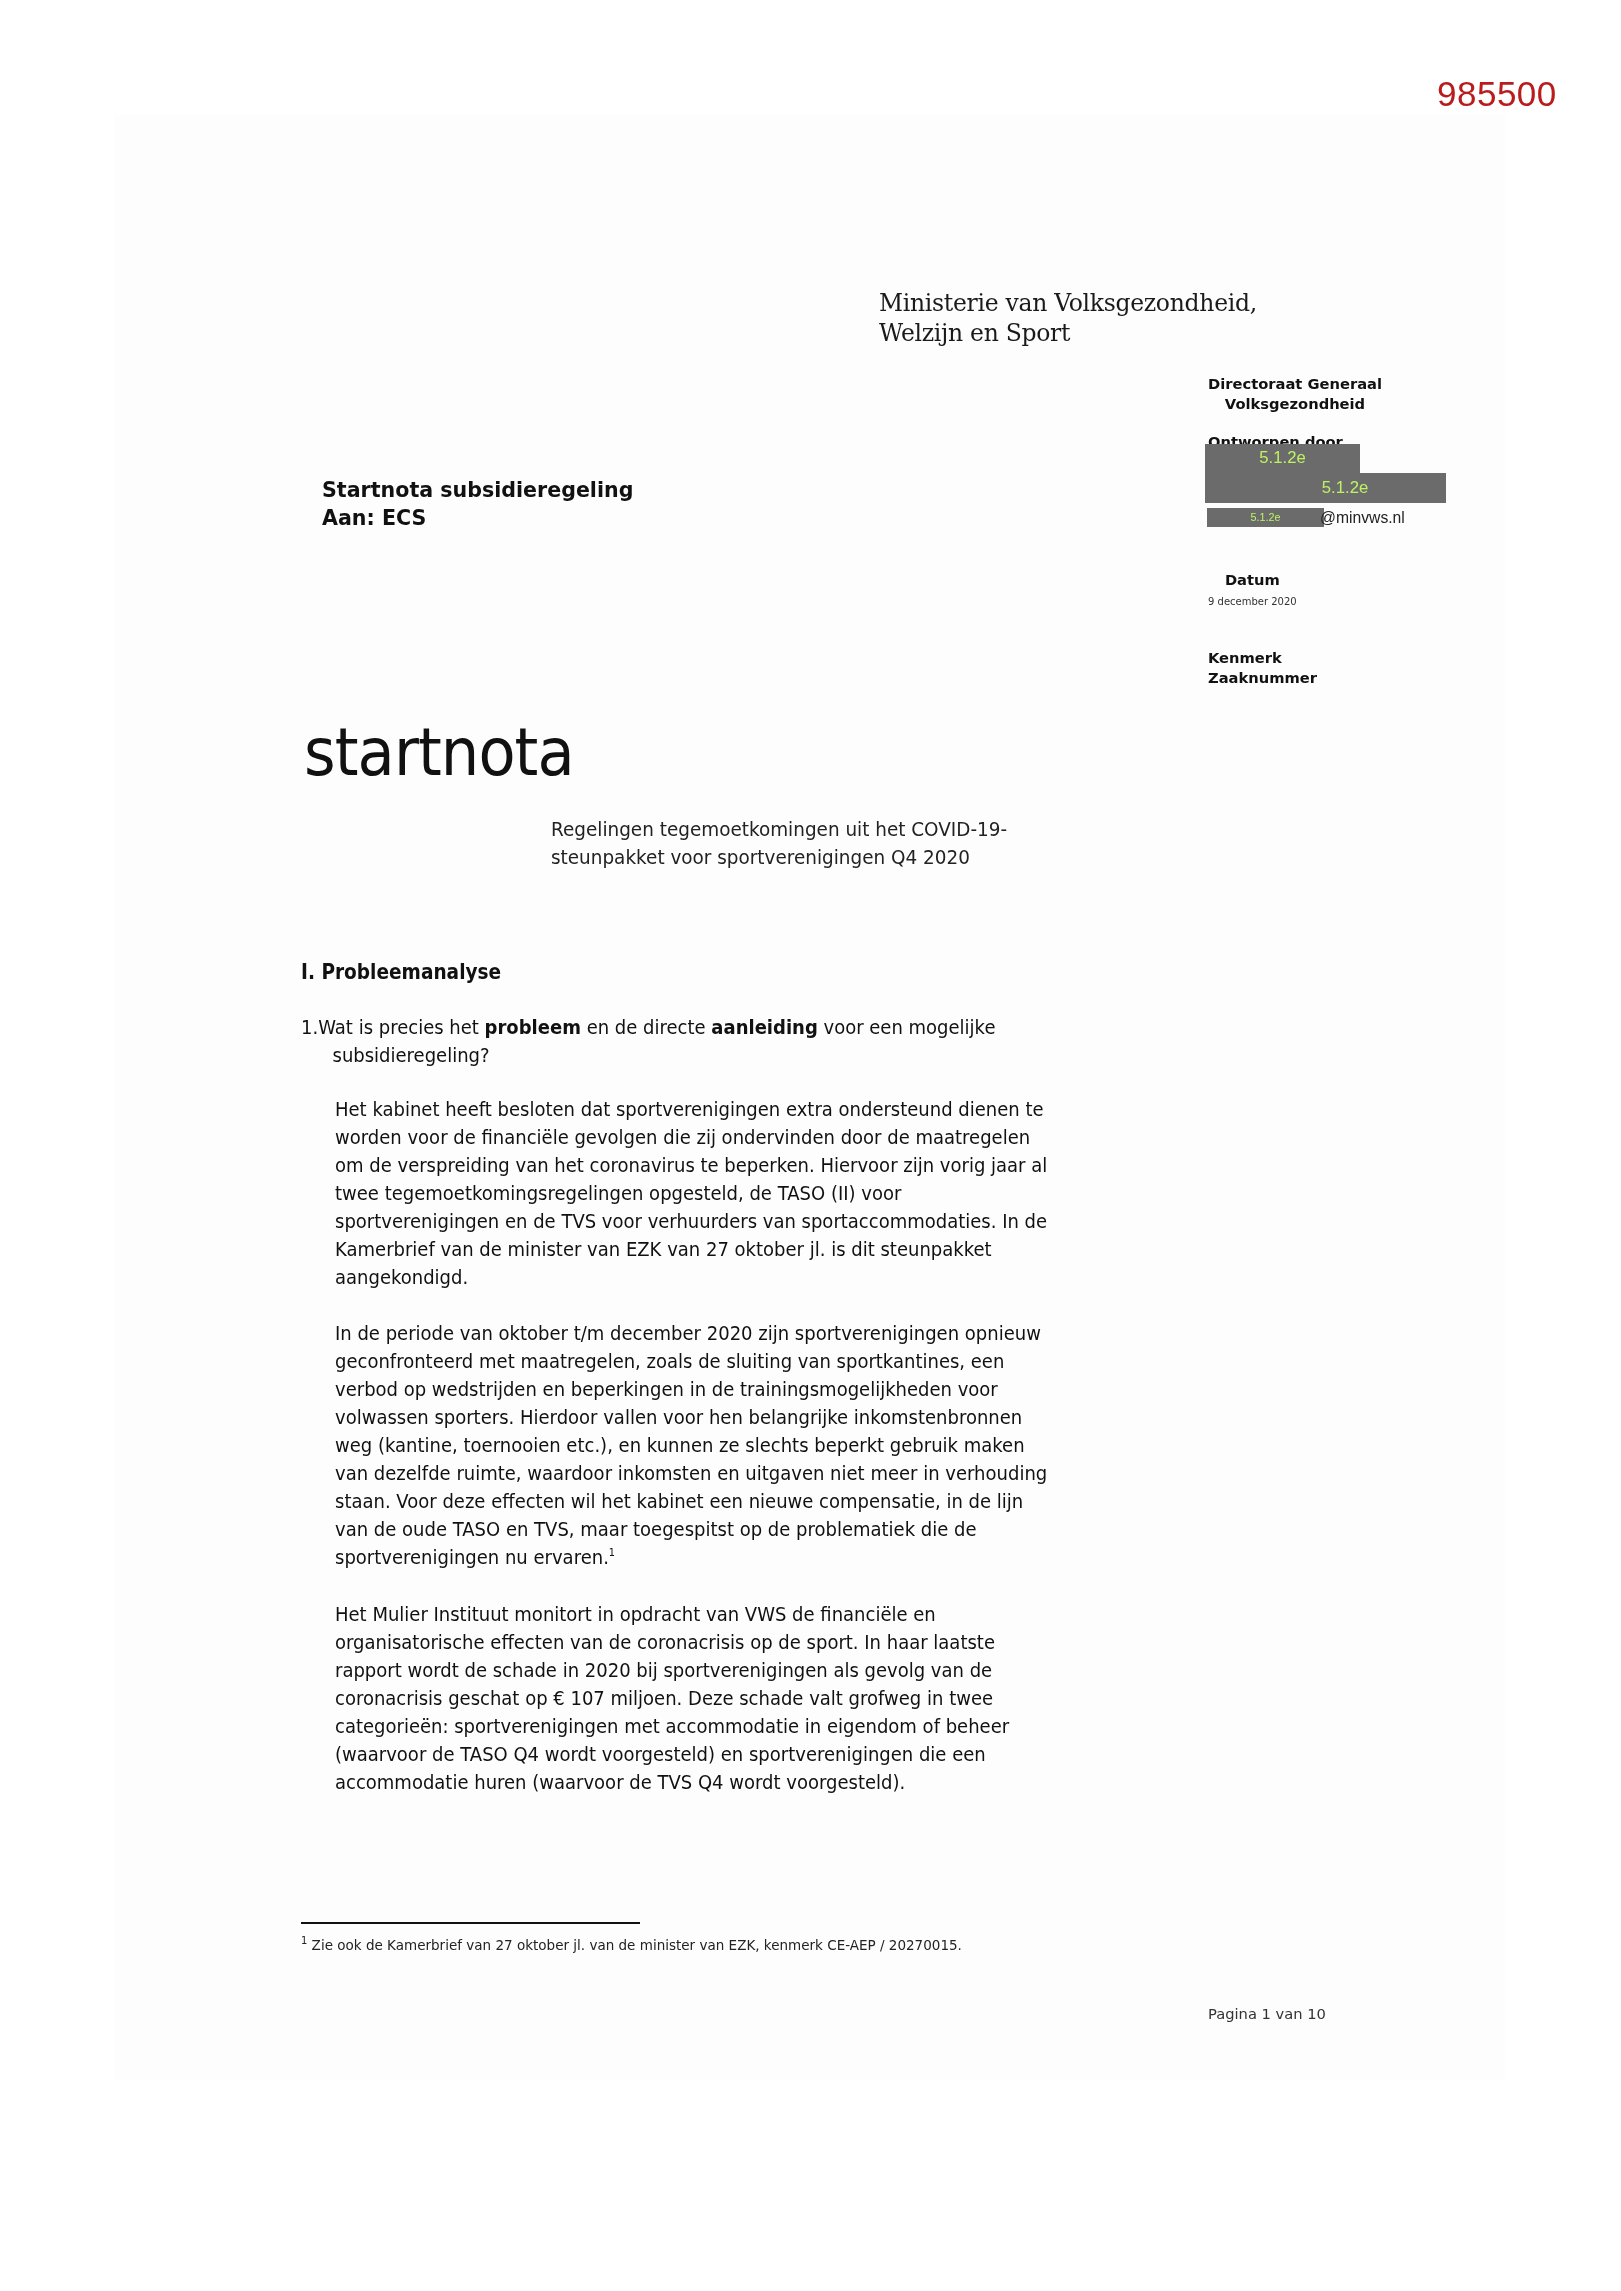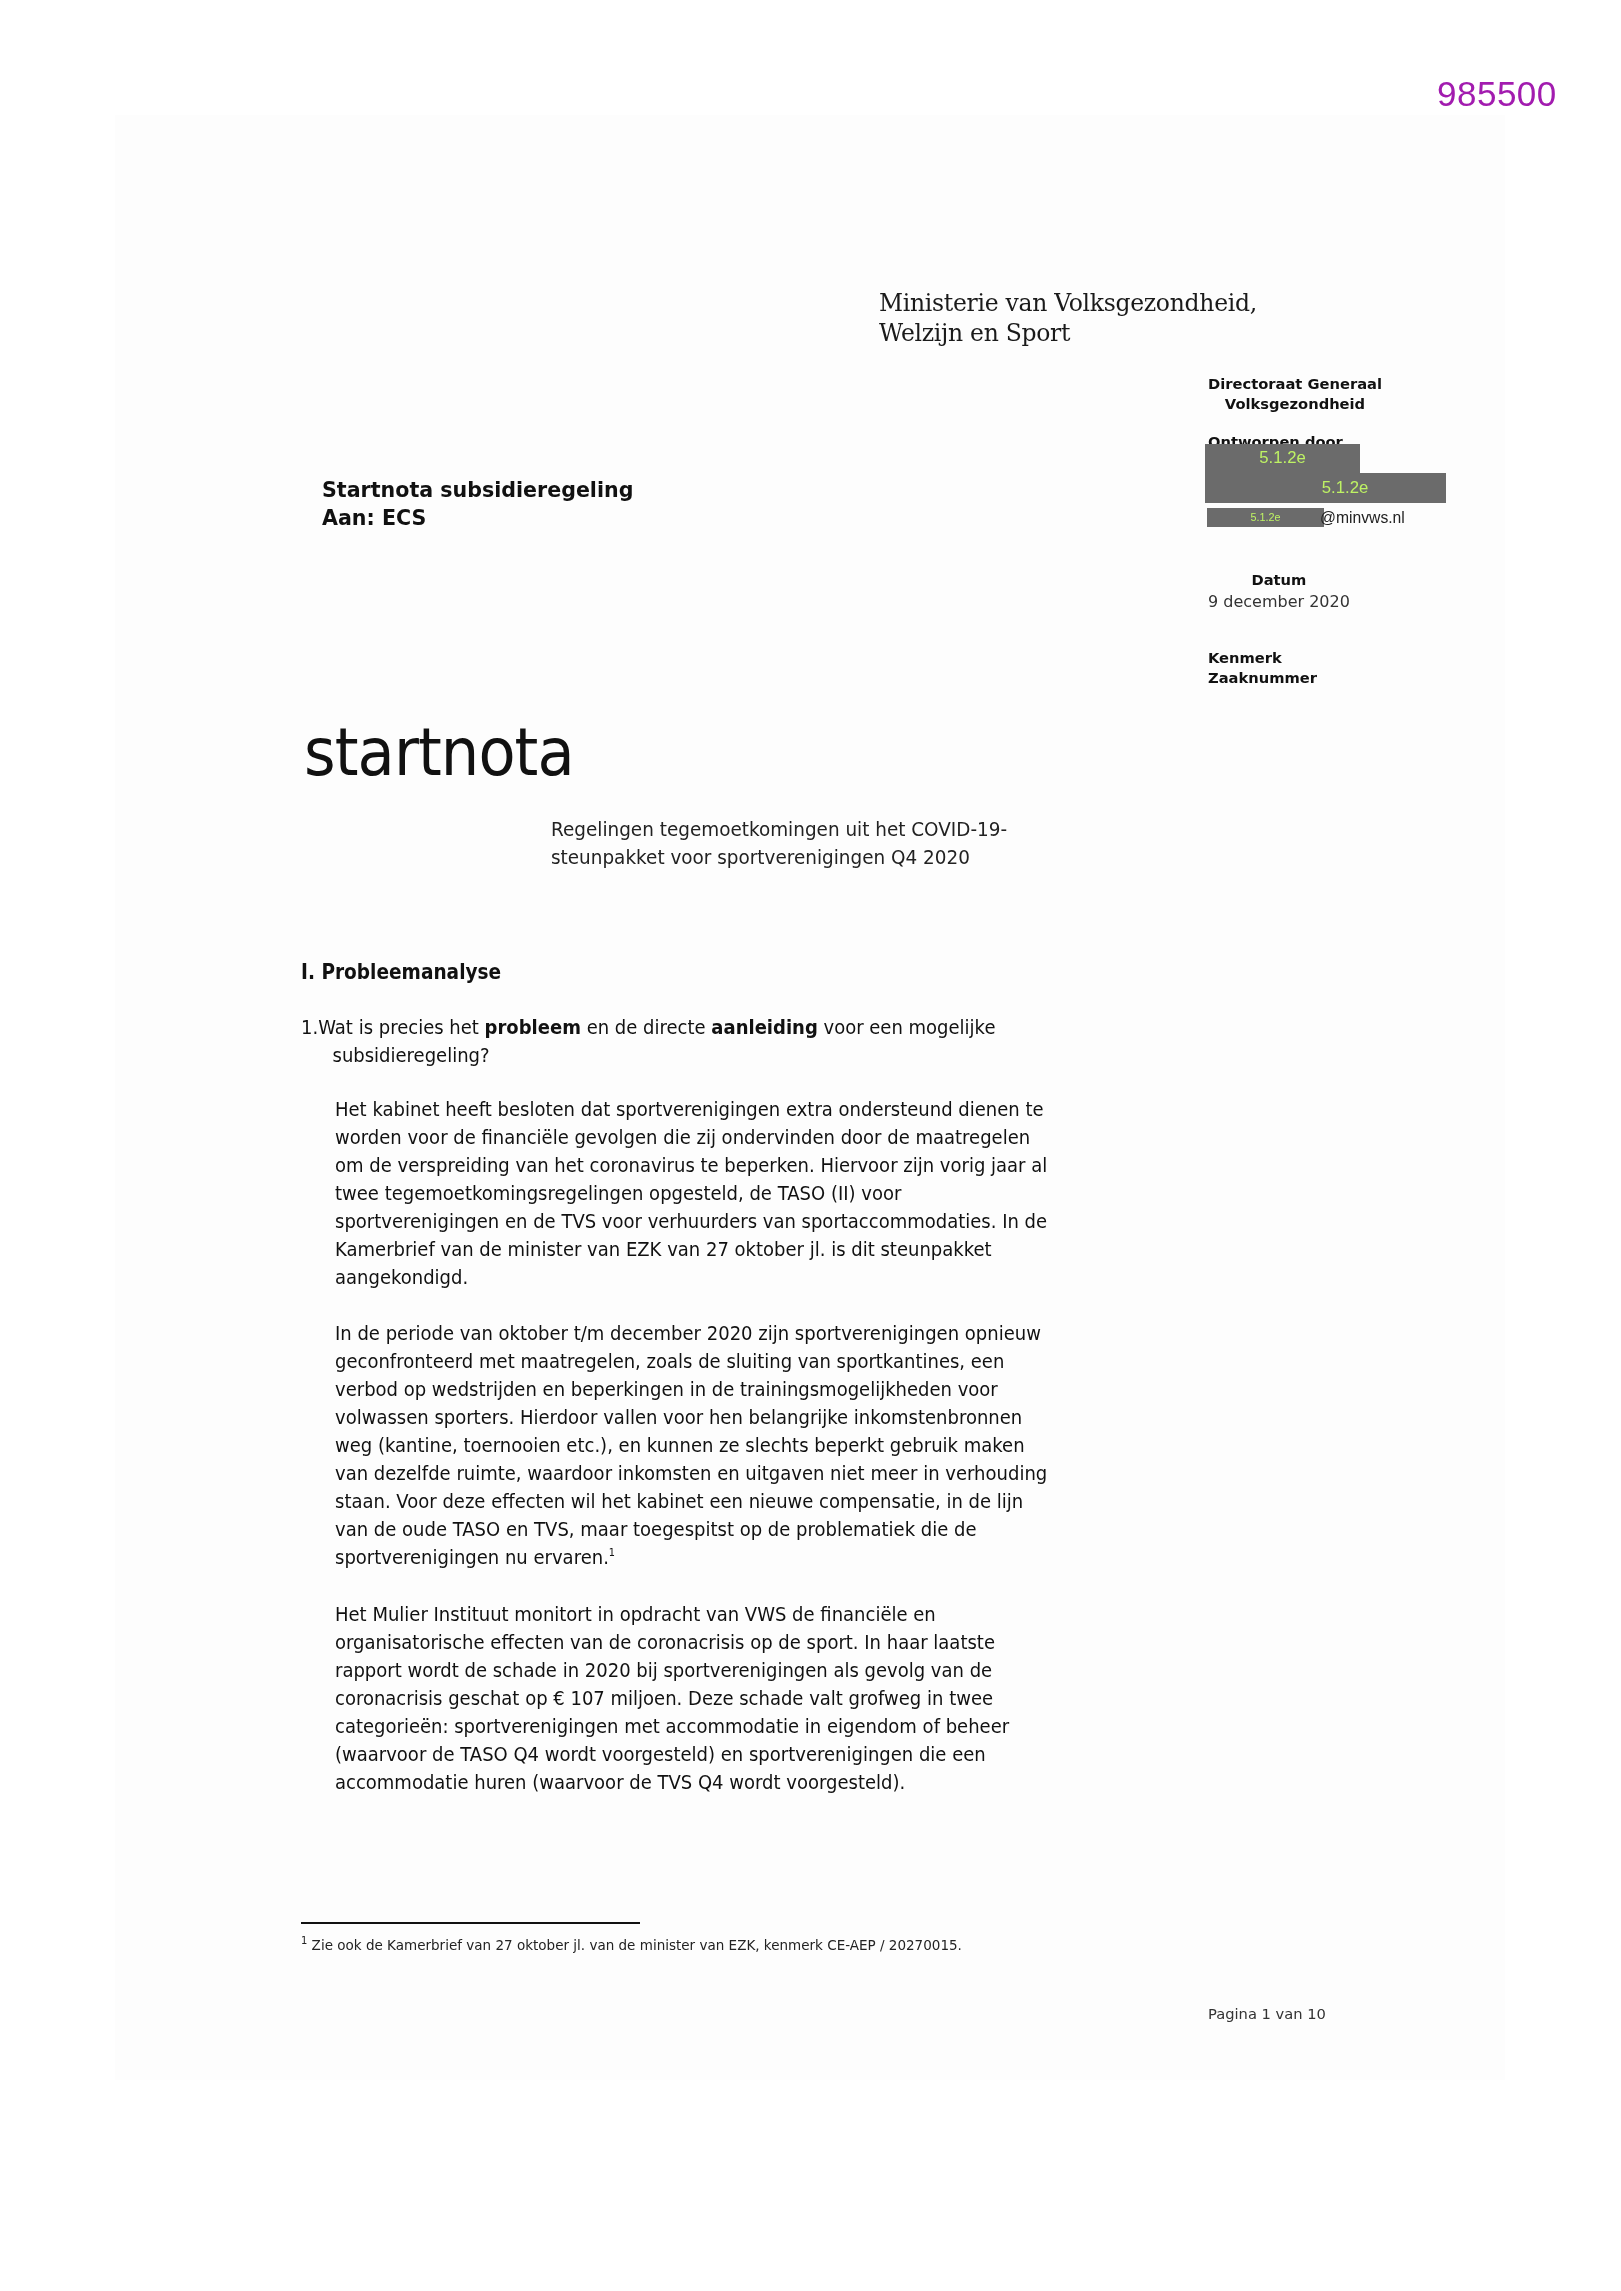--- a/index.html
+++ b/index.html
@@ -1,22 +1,22 @@
 <!DOCTYPE html>
 <html><head>
 <meta charset="utf-8">
 <style>
   html, body { margin: 0; padding: 0; background: #ffffff; }
   body { width: 1621px; height: 2292px; position: relative; overflow: hidden; color: #111; }
-  .doc-id { position: absolute; left: 1437px; top: 74px; font-family: "Liberation Sans", sans-serif; font-size: 35px; color: #a21caf; letter-spacing: 0.5px; }
+  .doc-id { position: absolute; left: 1437px; top: 74px; font-family: "Liberation Sans", sans-serif; font-size: 35px; color: #b91c1c; letter-spacing: 0.5px; }
   .scan { position: absolute; left: 115px; top: 115px; width: 1390px; height: 1965px; background: #fdfdfd; }
   .ministry { position: absolute; left: 879px; top: 288px; font-family: "DejaVu Serif", serif; font-size: 23.5px; line-height: 30px; color: #1a1a1a; letter-spacing: -0.3px; }
   .sidecol { position: absolute; left: 1208px; font-family: "DejaVu Sans", sans-serif; font-size: 14.7px; color: #111; }
   .sidecol .b { font-weight: bold; font-size: 14.7px; line-height: 19.6px; text-align: center; }
-  .sidecol .v { font-size: 16px; line-height: 19.6px; color: #333; text-align: center; }
+  .sidecol .v { font-size: 10px; line-height: 19.6px; color: #333; text-align: center; }
   .redact { position: absolute; background: #6b6b6b; color: #bef264; font-family: "Liberation Sans", sans-serif; text-align: center; }
   .email-tail { position: absolute; left: 1320px; top: 509px; font-family: "Liberation Sans", sans-serif; font-size: 15.7px; color: #222; }
   .subject { position: absolute; left: 301px; top: 476px; font-family: "DejaVu Sans", sans-serif; font-weight: bold; font-size: 20.6px; line-height: 28px; color: #111; margin-left: 21px; }
   .bigtitle { position: absolute; left: 304px; top: 714px; font-family: "DejaVu Sans", sans-serif; font-size: 66px; color: #111; letter-spacing: -1px; font-weight: normal; transform: scaleX(0.92); transform-origin: left top; }
   .subtitle { position: absolute; left: 551px; top: 815px; font-family: "DejaVu Sans", sans-serif; font-size: 20px; line-height: 28px; color: #222; transform: scaleX(0.92); transform-origin: left top; }
   .section-h { position: absolute; left: 301px; top: 960px; font-family: "DejaVu Sans", sans-serif; font-weight: bold; font-size: 20.6px; color: #111; transform: scaleX(0.9); transform-origin: left top; }
   .question { position: absolute; left: 301px; top: 1013px; width: 882px; font-family: "DejaVu Sans", sans-serif; font-size: 20px; line-height: 28px; color: #111; transform: scaleX(0.9); transform-origin: left top; }
   .question .indent { padding-left: 35px; display: block; }
   .para { position: absolute; left: 335px; width: 941px; font-family: "DejaVu Sans", sans-serif; font-size: 20px; line-height: 28px; color: #111; transform: scaleX(0.9); transform-origin: left top; }
   .para span.line { display: block; white-space: nowrap; }

